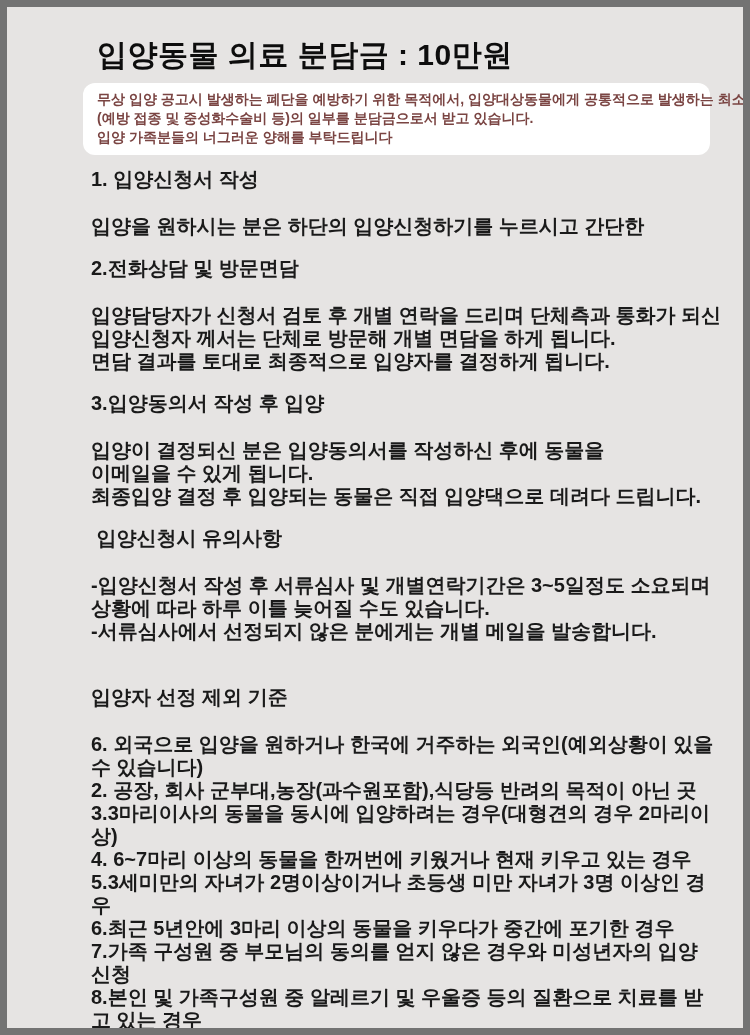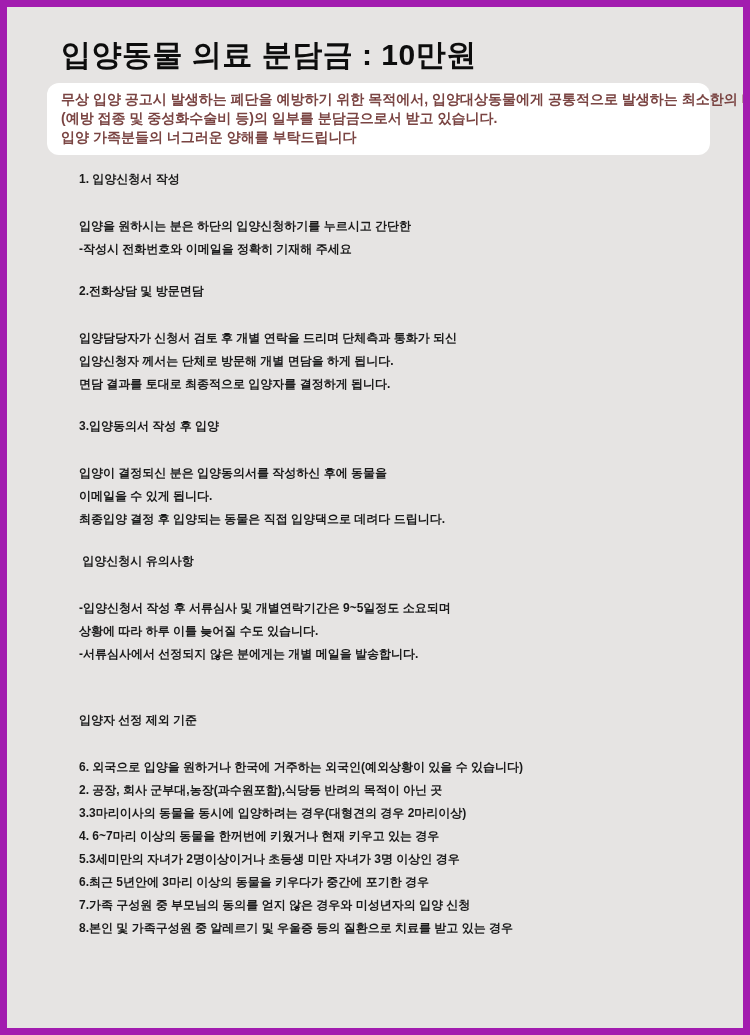--- a/index.html
+++ b/index.html
@@ -1,49 +1,50 @@
 <!DOCTYPE html>
 <html><head>
 <meta charset="utf-8">
 <style>
   html, body { margin: 0; padding: 0; background: #ffffff; }
   .frame {
     position: relative;
     width: 750px;
     height: 1035px;
     box-sizing: border-box;
-    border: 7px solid #a21caf;
+    border: 7px solid #737373;
     background: #e6e4e3;
     font-family: "Liberation Sans", sans-serif;
     font-weight: bold;
     color: #1a1a1a;
     overflow: hidden;
+    padding-left: 36px;
   }
   .page-title {
     font-size: 30px;
     line-height: 30px;
     letter-spacing: 0.5px;
     color: #0d0d0d;
     margin: 33px 0 0 54px;
     white-space: nowrap;
   }
   .notice-box {
     background: #ffffff;
     border-radius: 12px;
     margin: 13px 33px 0 40px;
     padding: 7px 14px 8px 14px;
     color: #7a4442;
     font-size: 14px;
     line-height: 19px;
   }
   .notice-line { white-space: nowrap; }
   .content {
-    margin-left: 72px;
+    margin-left: 48px;
     margin-right: 20px;
-    font-size: 12px;
+    font-size: 20px;
     line-height: 23px;
   }
   .sec-head { margin-top: 19px; white-space: pre-wrap; }
   .sec-first .sec-head { margin-top: 13px; }
   .sec-wide-gap .sec-head { margin-top: 43px; }
   .sec-body { margin-top: 24px; }
   .body-line { white-space: pre-wrap; }
 </style>
 </head>
 <body>
@@ -57,21 +58,20 @@
     <div class="notice-line">(예방 접종 및 중성화수술비 등)의 일부를 분담금으로서 받고 있습니다.</div>
     <div class="notice-line">입양 가족분들의 너그러운 양해를 부탁드립니다</div>
   </div>
 
   <div class="content">
 
     <div class="section sec-first">
       <div class="sec-head">1. 입양신청서 작성</div>
       <div class="sec-body">
         <div class="body-line">입양을 원하시는 분은 하단의 입양신청하기를 누르시고 간단한</div>
-        <div class="body-line">-작성시 전화번호와 이메일을 정확히 기재해 주세요</div>
       </div>
     </div>
 
     <div class="section">
       <div class="sec-head">2.전화상담 및 방문면담</div>
       <div class="sec-body">
         <div class="body-line">입양담당자가 신청서 검토 후 개별 연락을 드리며 단체측과 통화가 되신</div>
         <div class="body-line">입양신청자 께서는 단체로 방문해 개별 면담을 하게 됩니다.</div>
         <div class="body-line">면담 결과를 토대로 최종적으로 입양자를 결정하게 됩니다.</div>
       </div>
@@ -82,21 +82,21 @@
       <div class="sec-body">
         <div class="body-line">입양이 결정되신 분은 입양동의서를 작성하신 후에 동물을</div>
         <div class="body-line">이메일을 수 있게 됩니다.</div>
         <div class="body-line">최종입양 결정 후 입양되는 동물은 직접 입양댁으로 데려다 드립니다.</div>
       </div>
     </div>
 
     <div class="section">
       <div class="sec-head"> 입양신청시 유의사항</div>
       <div class="sec-body">
-        <div class="body-line">-입양신청서 작성 후 서류심사 및 개별연락기간은 9~5일정도 소요되며</div>
+        <div class="body-line">-입양신청서 작성 후 서류심사 및 개별연락기간은 3~5일정도 소요되며</div>
         <div class="body-line">상황에 따라 하루 이틀 늦어질 수도 있습니다.</div>
         <div class="body-line">-서류심사에서 선정되지 않은 분에게는 개별 메일을 발송합니다.</div>
       </div>
     </div>
 
     <div class="section sec-wide-gap">
       <div class="sec-head">입양자 선정 제외 기준</div>
       <div class="sec-body">
         <div class="body-line">6. 외국으로 입양을 원하거나 한국에 거주하는 외국인(예외상황이 있을 수 있습니다)</div>
         <div class="body-line">2. 공장, 회사 군부대,농장(과수원포함),식당등 반려의 목적이 아닌 곳</div>

